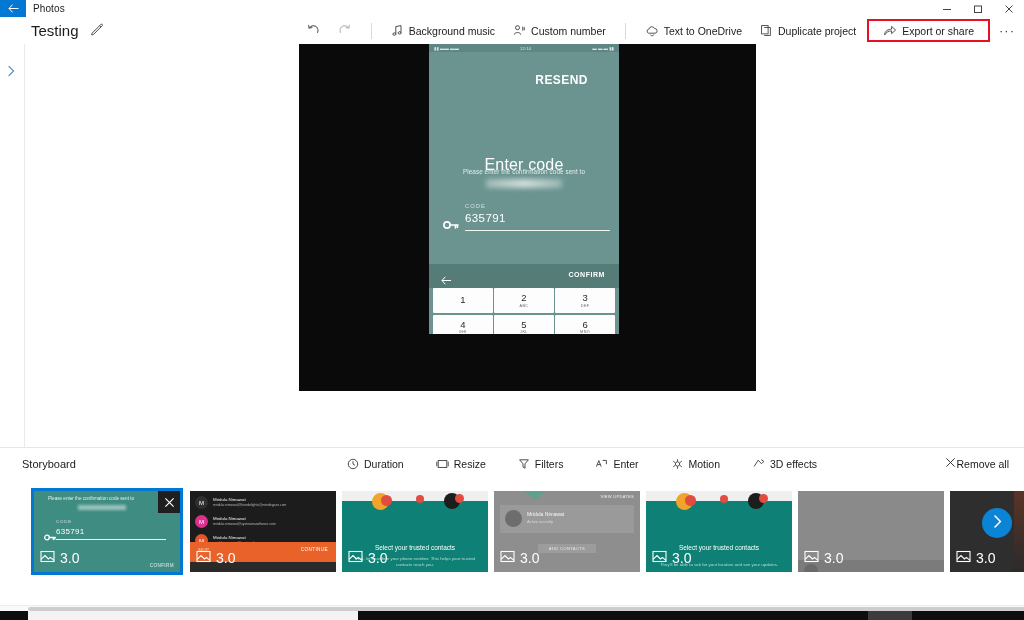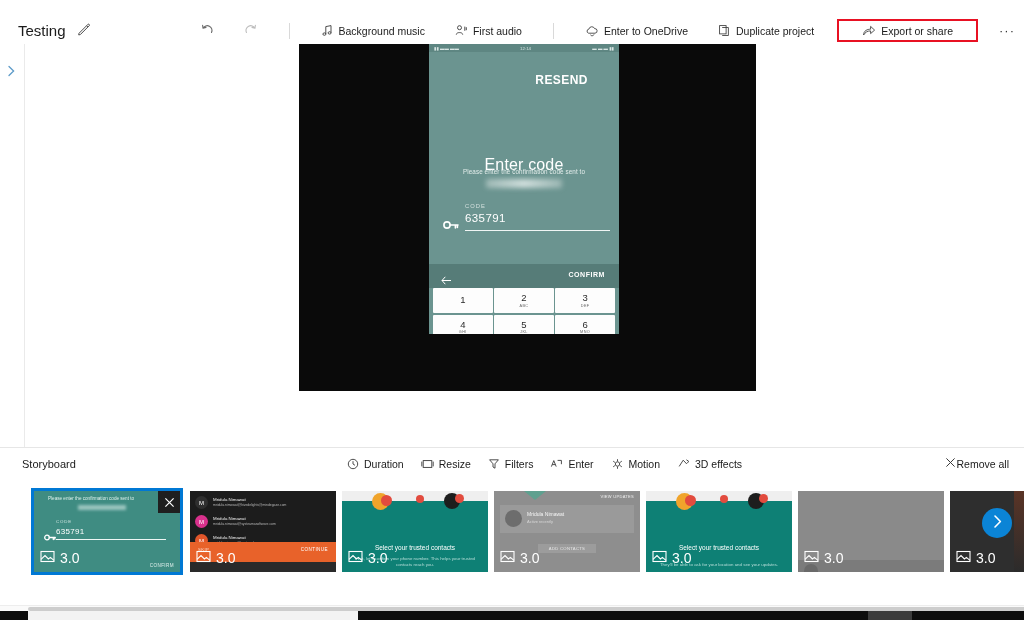--- a/index.html
+++ b/index.html
@@ -34,44 +34,44 @@
     justify-content: center; color: #333;
   }
   .wc svg { display: block; }
 
   
   .header {
     position: absolute; top: 17px; left: 0; width: 1024px; height: 27px;
     background: #fff; display: flex; align-items: center;
   }
   .proj-title {
-    margin-left: 18px; font-size: 15px; color: #1b1b1b; font-weight: 400;
+    margin-left: 31px; font-size: 15px; color: #1b1b1b; font-weight: 400;
   }
   .edit-pencil { margin-left: 11px; display: flex; align-items: center; color: #333; }
 
   .toolbar {
     position: absolute; right: 4px; top: 0; height: 27px;
-    display: flex; align-items: center; gap: 16px;
+    display: flex; align-items: center; gap: 4px;
   }
   .tb-icon-btn {
     width: 28px; height: 24px; display: flex; align-items: center;
     justify-content: center; color: #6b6b6b;
   }
   .tb-icon-btn.disabled { color: #bdbdbd; }
   .tb-sep {
     width: 1px; height: 16px; background: #d9d9d9; margin: 0 8px;
   }
   .tb-btn {
     display: flex; align-items: center; gap: 5px;
     height: 22px; padding: 0 7px; font-size: 10.5px; color: #1b1b1b;
     white-space: nowrap;
   }
   .tb-btn svg { display: block; }
   .tb-btn.highlight {
-    border: 2px solid #e81123; padding: 0 23px; height: 23px;
+    border: 2px solid #e81123; padding: 0 14px; height: 23px;
   }
   .tb-ellipsis {
     width: 26px; height: 22px; display: flex; align-items: center;
     justify-content: center; font-size: 13px; color: #333; letter-spacing: 1px;
   }
 
   
   .leftrail {
     position: absolute; left: 0; top: 44px; width: 25px; height: 403px;
     background: #ffffff; border-right: 1px solid #eaeaea;
@@ -198,21 +198,21 @@
     position: absolute; left: 0; top: 447px; width: 1024px; height: 1px;
     background: #e6e6e6;
   }
   .sb-header {
     position: absolute; left: 0; top: 448px; width: 1024px; height: 31px;
     display: flex; align-items: center;
   }
   .sb-title { margin-left: 22px; font-size: 11px; color: #1b1b1b; }
   .sb-tools {
     position: absolute; left: 344px; top: 0; height: 31px;
-    display: flex; align-items: center; gap: 11px;
+    display: flex; align-items: center; gap: 26px;
   }
   .sb-tool {
     display: flex; align-items: center; gap: 5px; height: 22px; padding: 0 3px;
     font-size: 10.5px; color: #1b1b1b; white-space: nowrap;
   }
   .sb-tool svg { display: block; color: #3a3a3a; }
   .sb-remove {
     position: absolute; right: 15px; top: 0; height: 31px;
     display: flex; align-items: center; gap: 0;
     font-size: 10.5px; color: #1b1b1b;
@@ -313,20 +313,47 @@
     background: #0d0d0d;
   }
   .taskbar-strip .seg-a { position:absolute; left:28px; top:0; width:330px; height:9px; background:#f3f3f3;}
   .taskbar-strip .seg-b { position:absolute; left:868px; top:0; width:44px; height:9px; background:#3c3c3c;}
 </style>
 </head>
 <body>
 
 <div class="app">
 
+  <div class="titlebar">
+    <div class="back-btn">
+      <span>
+        <svg width="11" height="9" viewBox="0 0 11 9">
+            <path d="M4.6 0.6 L1 4.5 L4.6 8.4 M1 4.5 H10.5" stroke="#ffffff" stroke-width="1" fill="none"></path>
+          </svg>
+      </span>
+    </div>
+    <div class="app-name">Photos</div>
+    <div class="wincontrols">
+      <div class="wc">
+        <svg width="10" height="10" viewBox="0 0 10 10">
+            <path d="M1 5.5 H9" stroke="#444" stroke-width="1"></path>
+          </svg>
+      </div>
+      <div class="wc">
+        <svg width="10" height="10" viewBox="0 0 10 10">
+            <rect x="1.5" y="2" width="7" height="6.5" stroke="#444" stroke-width="1" fill="none"></rect>
+          </svg>
+      </div>
+      <div class="wc">
+        <svg width="10" height="10" viewBox="0 0 10 10">
+            <path d="M1.5 1.5 L8.5 8.5 M8.5 1.5 L1.5 8.5" stroke="#444" stroke-width="1"></path>
+          </svg>
+      </div>
+    </div>
+  </div>
 
   <div class="header">
     <div class="proj-title">Testing</div>
     <div class="edit-pencil">
       <span>
         <svg width="14" height="14" viewBox="0 0 14 14">
           <path d="M2 11.3 L9.6 3.7 L10.9 5 L3.3 12.6 L1.7 12.9 Z" stroke="#3a3a3a" stroke-width=".9" fill="none"></path>
           <path d="M9.6 3.7 L11.1 2.2 A1 1 0 0 1 12.4 3.5 L10.9 5" stroke="#3a3a3a" stroke-width=".9" fill="none"></path>
         </svg>
       </span>
@@ -362,33 +389,33 @@
       </div>
 
       <div class="tb-btn">
         <span>
           <svg width="13" height="13" viewBox="0 0 13 13">
             <circle cx="4.5" cy="3.7" r="2" stroke="#3a3a3a" stroke-width=".9" fill="none"></circle>
             <path d="M1.3 10.6 C1.3 7.9 7.7 7.9 7.7 10.6" stroke="#3a3a3a" stroke-width=".9" fill="none"></path>
             <path d="M9.8 3 V6.4 M11.3 3.6 V5.8" stroke="#3a3a3a" stroke-width=".9" fill="none" stroke-linecap="round"></path>
           </svg>
         </span>
-        <span>First audio</span>
+        <span>Custom number</span>
       </div>
 
       <div class="tb-sep"></div>
 
       <div class="tb-btn">
         <span>
           <svg width="14" height="13" viewBox="0 0 14 13">
             <path d="M3.6 9.2 A2.1 2.1 0 0 1 3.9 5.1 A3 3 0 0 1 9.6 4.6 A2.3 2.3 0 0 1 10 9.2 Z" stroke="#3a3a3a" stroke-width=".85" fill="none"></path>
             <path d="M5.4 10.8 A2 2 0 0 0 9 10.4" stroke="#3a3a3a" stroke-width=".85" fill="none"></path>
           </svg>
         </span>
-        <span>Enter to OneDrive</span>
+        <span>Text to OneDrive</span>
       </div>
 
       <div class="tb-btn">
         <span>
           <svg width="13" height="13" viewBox="0 0 13 13">
             <rect x="1.6" y="1.6" width="6.5" height="8.3" stroke="#3a3a3a" stroke-width=".85" fill="none"></rect>
             <path d="M4.2 3.5 H10.4 V11.5 H4.2" stroke="#3a3a3a" stroke-width=".85" fill="none"></path>
           </svg>
         </span>
         <span>Duplicate project</span>

